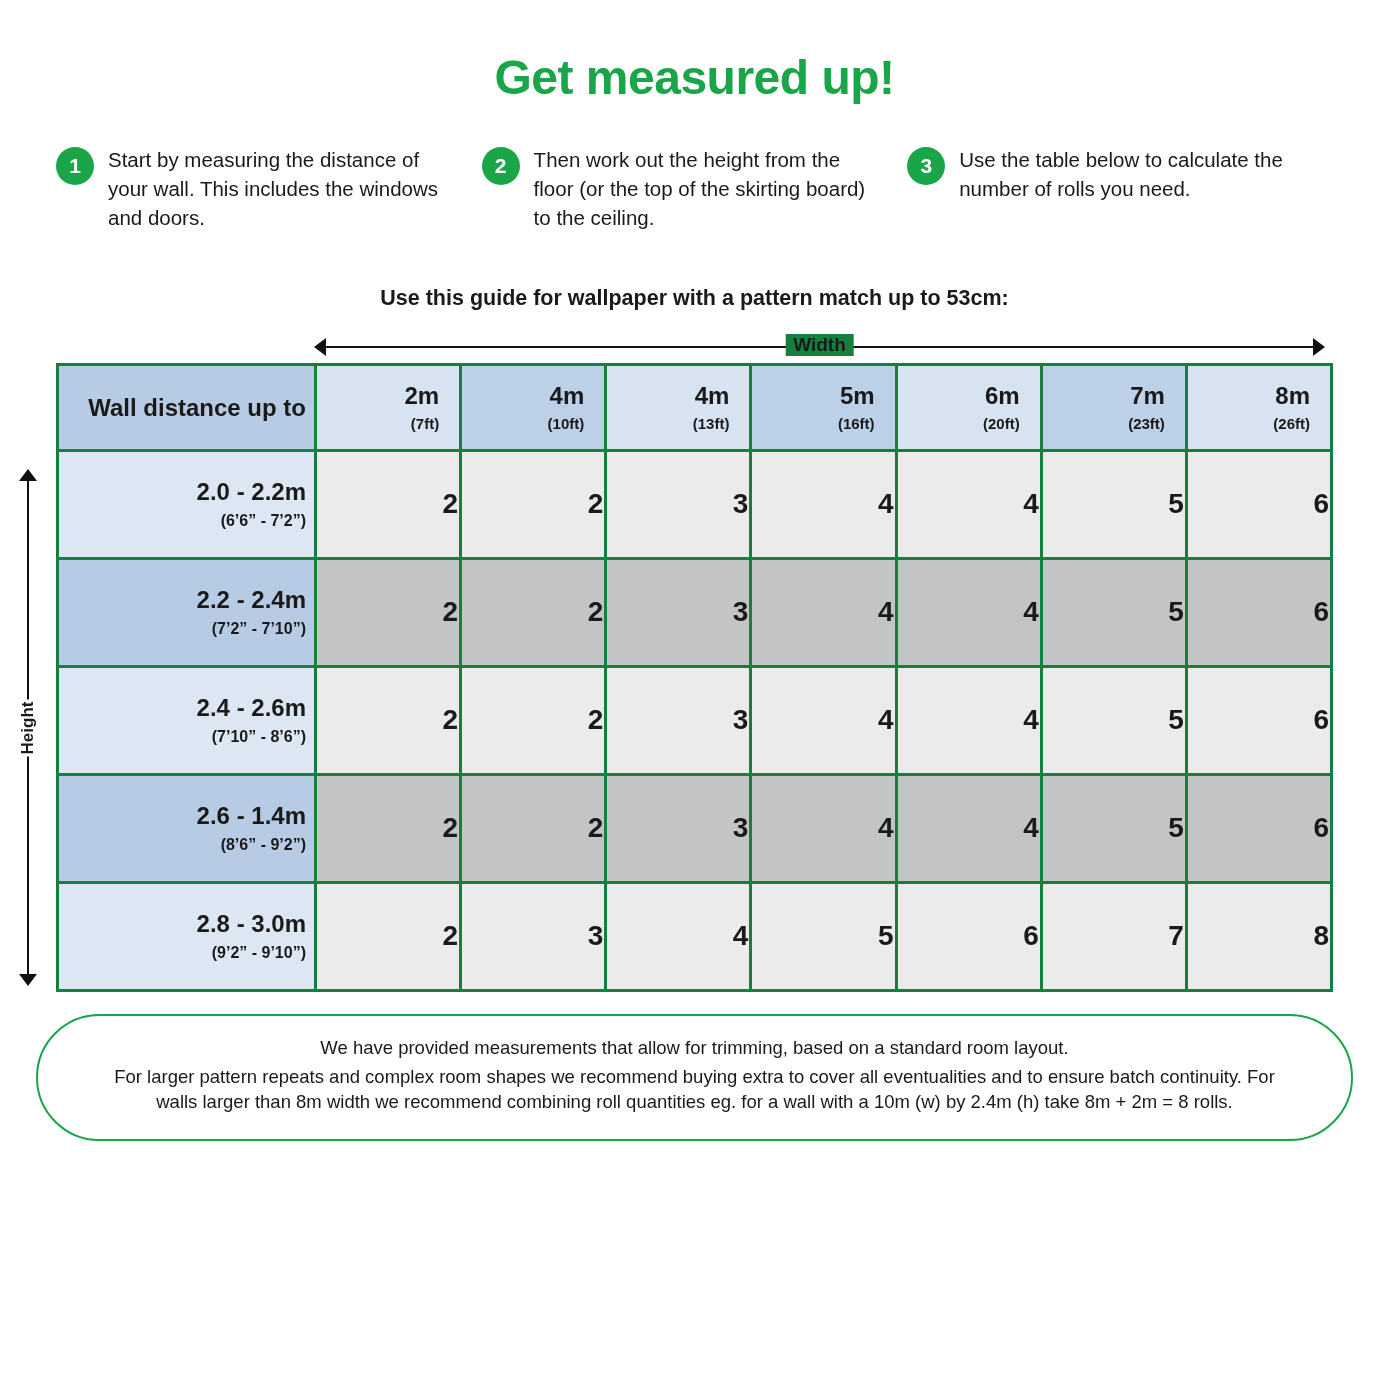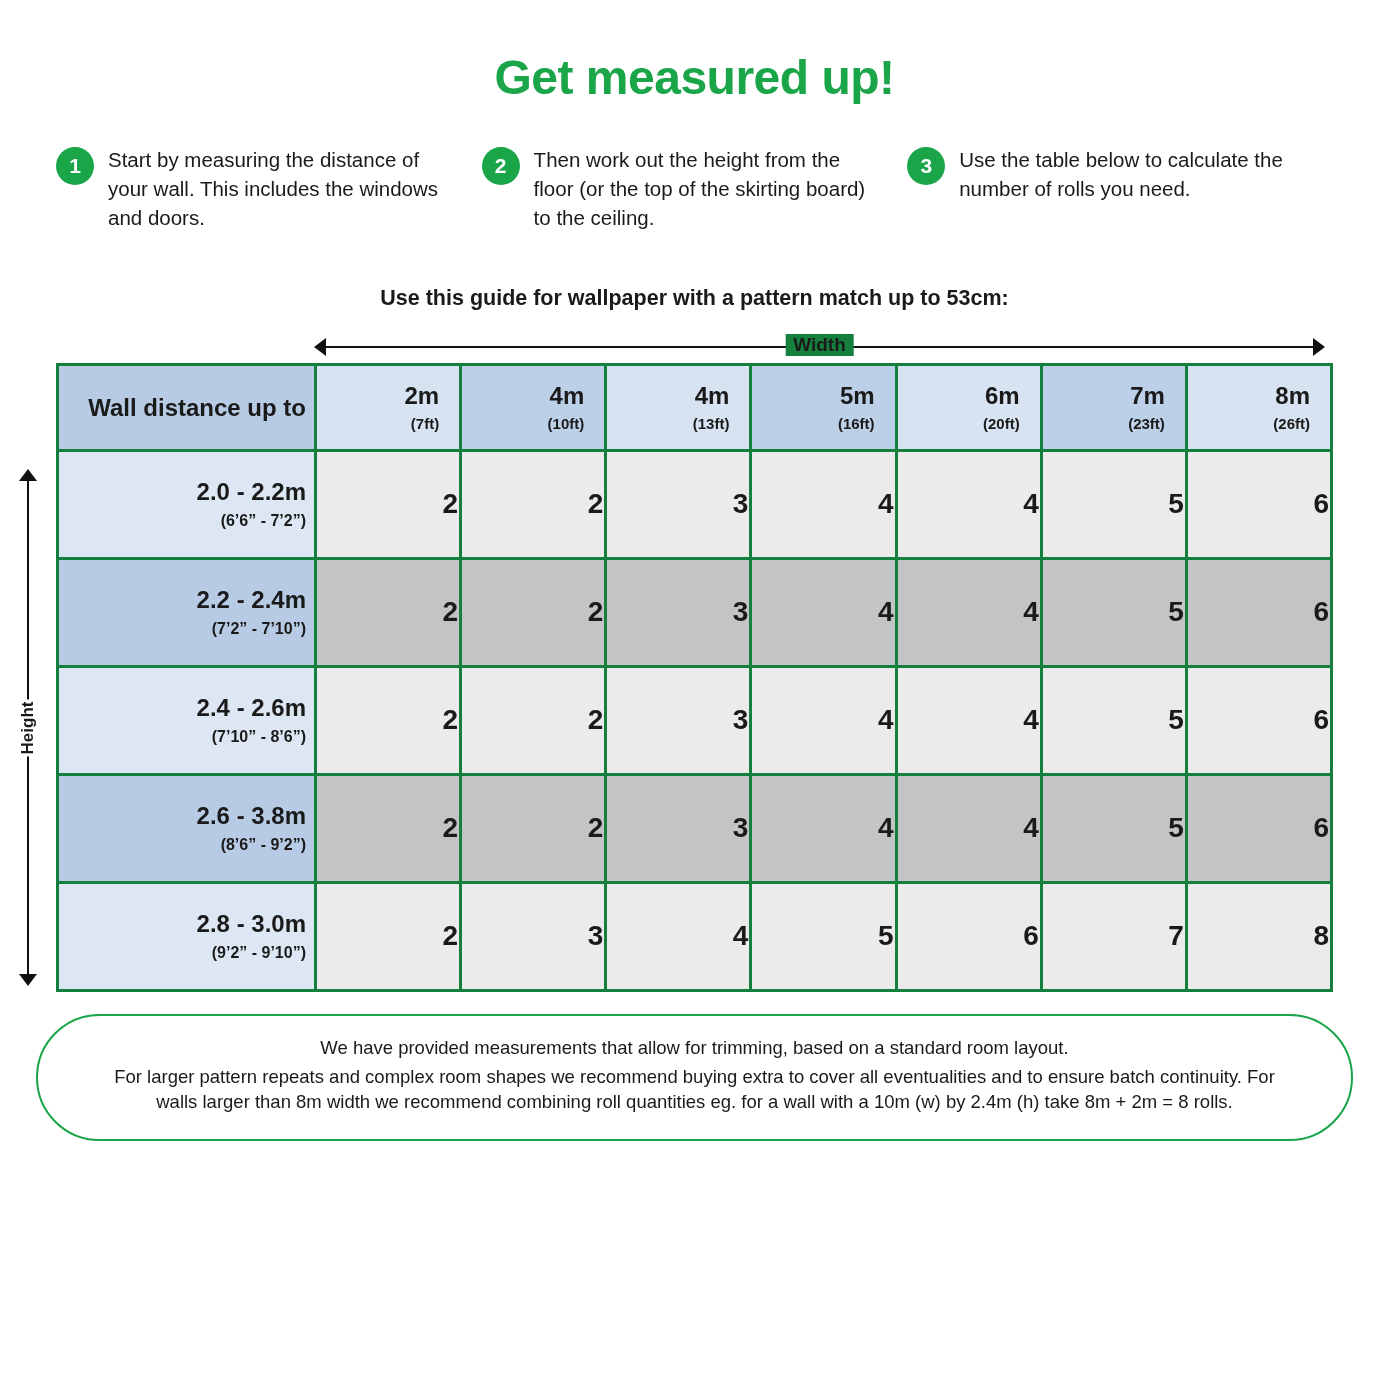--- a/index.html
+++ b/index.html
@@ -348,21 +348,21 @@
           <td class="val">2</td>
           <td class="val">2</td>
           <td class="val">3</td>
           <td class="val">4</td>
           <td class="val">4</td>
           <td class="val">5</td>
           <td class="val">6</td>
         </tr>
         <tr>
           <td class="rowhead alt">
-            <span class="m">2.6 - 3.8m</span>
+            <span class="m">2.6 - 1.4m</span>
             <span class="ft">(8’6” - 9’2”)</span>
           </td>
           <td class="val alt">2</td>
           <td class="val alt">2</td>
           <td class="val alt">3</td>
           <td class="val alt">4</td>
           <td class="val alt">4</td>
           <td class="val alt">5</td>
           <td class="val alt">6</td>
         </tr>

